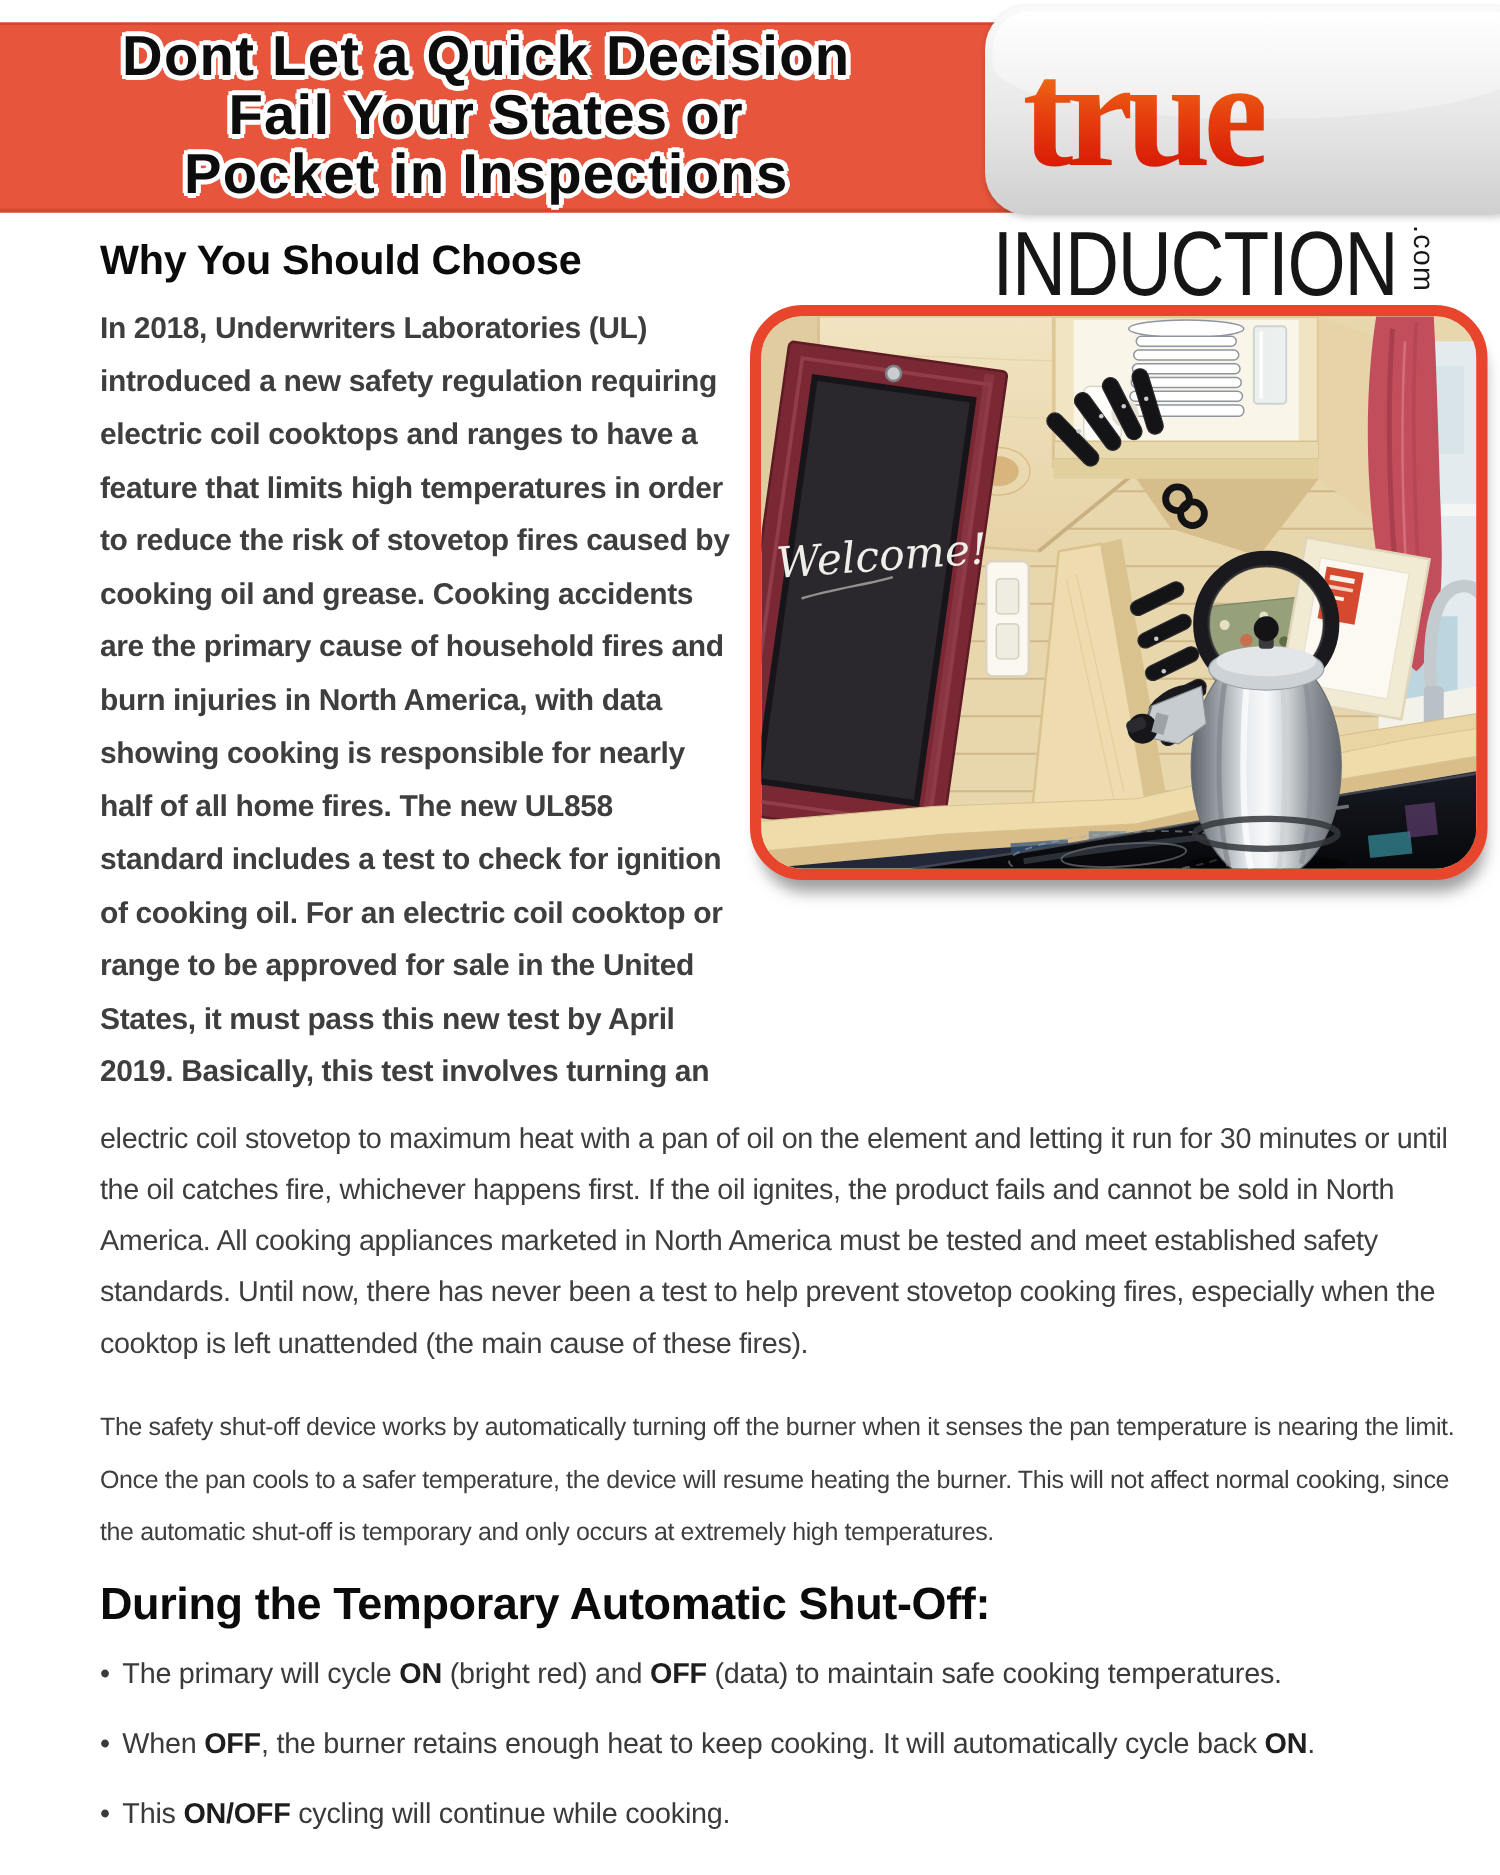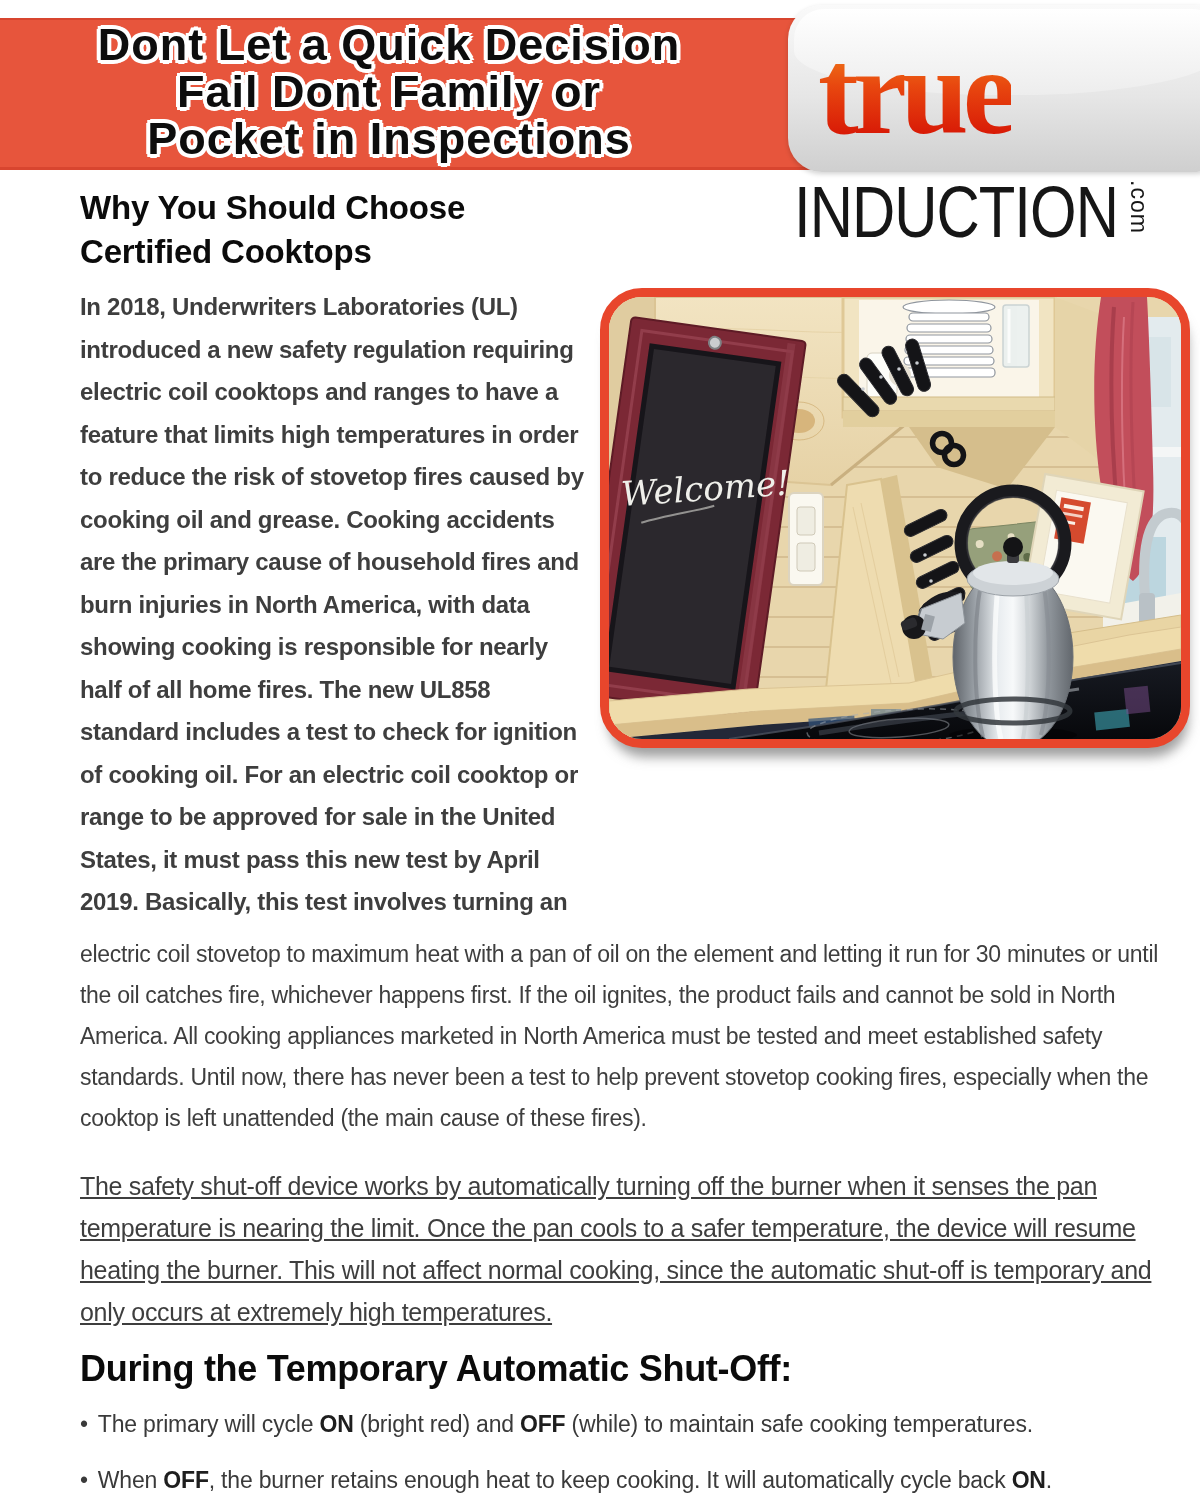--- a/index.html
+++ b/index.html
@@ -37,52 +37,52 @@
   h1{margin:0 0 12px 0;font-size:33px;line-height:44px;color:#0B0B0B;letter-spacing:-0.2px;
      font-weight:bold;}
   .article{position:relative;}
   .photo{position:absolute;right:0;top:2px;width:590px;height:460px;box-sizing:border-box;
          border:9px solid #E8462C;border-radius:42px;overflow:hidden;background:#E8D6AC;
          box-shadow:3px 14px 12px -5px rgba(95,95,95,0.6);}
   .photo svg{display:block;}
   .col{width:505px;font-size:24px;line-height:42.5px;color:#3E3E3E;letter-spacing:-0.3px;
        margin:0;font-weight:bold;}
   .wide{font-size:23px;line-height:41px;color:#3E3E3E;letter-spacing:-0.3px;margin:10px 0 0 0;}
-  .wide2{font-size:25px;line-height:42px;color:#3E3E3E;letter-spacing:-0.3px;margin:26px 0 0 0;text-decoration:underline;}
+  .wide2{font-size:20px;line-height:42px;color:#3E3E3E;letter-spacing:-0.3px;margin:26px 0 0 0;}
   h2{clear:both;margin:16px 0 20px 0;font-size:36px;line-height:40px;color:#0B0B0B;
      letter-spacing:-0.3px;font-weight:bold;}
   .bullets{list-style:none;margin:0;padding:0;}
   .bullets li{font-size:23px;line-height:30px;color:#3A3A3A;margin:0 0 26px 0;letter-spacing:-0.2px;}
   .marker{margin-right:10px;}
   .seg-b{font-weight:bold;color:#1E1E1E;}
   .seg-i{text-align:right;}
 </style>
 </head>
 <body>
 
 <div class="page">
 
   <div class="banner">
     <div class="banner-text">
       <div>Dont Let a Quick Decision</div>
-      <div>Fail Dont Family or</div>
+      <div>Fail Your States or</div>
       <div>Pocket in Inspections</div>
     </div>
   </div>
 
   <div class="logo-box">
     <div class="logo-gloss"></div>
     <div class="logo-true">true</div>
   </div>
   <div class="logo-induction">INDUCTION</div>
   <div class="logo-com">.com</div>
 
   <div class="content">
 
-    <h1><span>Why You Should Choose</span><br><span>Certified Cooktops</span></h1>
+    <h1><span>Why You Should Choose</span><br></h1>
 
     <div class="article">
 
       <div class="photo">
         <svg viewBox="0 0 572 442" width="572" height="442" preserveAspectRatio="none">
           <defs>
             <linearGradient id="gKettle" x1="0" y1="0" x2="1" y2="0">
               <stop offset="0" stop-color="#5F646A"></stop>
                 <stop offset="0.18" stop-color="#9AA0A6"></stop>
               <stop offset="0.38" stop-color="#E9EDF0"></stop>
@@ -253,19 +253,19 @@
       </div>
 
       <p class="col">In 2018, Underwriters Laboratories (UL) introduced a new safety regulation requiring electric coil cooktops and ranges to have a feature that limits high temperatures in order to reduce the risk of stovetop fires caused by cooking oil and grease. Cooking accidents are the primary cause of household fires and burn injuries in North America, with data showing cooking is responsible for nearly half of all home fires. The new UL858 standard includes a test to check for ignition of cooking oil. For an electric coil cooktop or range to be approved for sale in the United States, it must pass this new test by April 2019. Basically, this test involves turning an</p>
       <p class="wide">electric coil stovetop to maximum heat with a pan of oil on the element and letting it run for 30 minutes or until the oil catches fire, whichever happens first. If the oil ignites, the product fails and cannot be sold in North America. All cooking appliances marketed in North America must be tested and meet established safety standards. Until now, there has never been a test to help prevent stovetop cooking fires, especially when the cooktop is left unattended (the main cause of these fires).</p>
       <p class="wide2">The safety shut-off device works by automatically turning off the burner when it senses the pan temperature is nearing the limit. Once the pan cools to a safer temperature, the device will resume heating the burner. This will not affect normal cooking, since the automatic shut-off is temporary and only occurs at extremely high temperatures.</p>
     </div>
 
     <h2>During the Temporary Automatic Shut-Off:</h2>
 
     <ul class="bullets">
-        <li><span class="marker">•</span><span>The primary will cycle </span><span class="seg-b">ON</span><span> (</span><span class="seg-i">bright red</span><span>) and </span><span class="seg-b">OFF</span><span> (</span><span class="seg-i">while</span><span>) to maintain safe cooking temperatures.</span></li>
+        <li><span class="marker">•</span><span>The primary will cycle </span><span class="seg-b">ON</span><span> (</span><span class="seg-i">bright red</span><span>) and </span><span class="seg-b">OFF</span><span> (</span><span class="seg-i">data</span><span>) to maintain safe cooking temperatures.</span></li>
         <li><span class="marker">•</span><span>When </span><span class="seg-b">OFF</span><span>, the burner retains enough heat to keep cooking. It will automatically cycle back </span><span class="seg-b">ON</span><span>.</span></li>
         <li><span class="marker">•</span><span>This </span><span class="seg-b">ON/OFF</span><span> cycling will continue while cooking.</span></li>
       </ul>
 
   </div>
 </div>
 
 </body></html>

